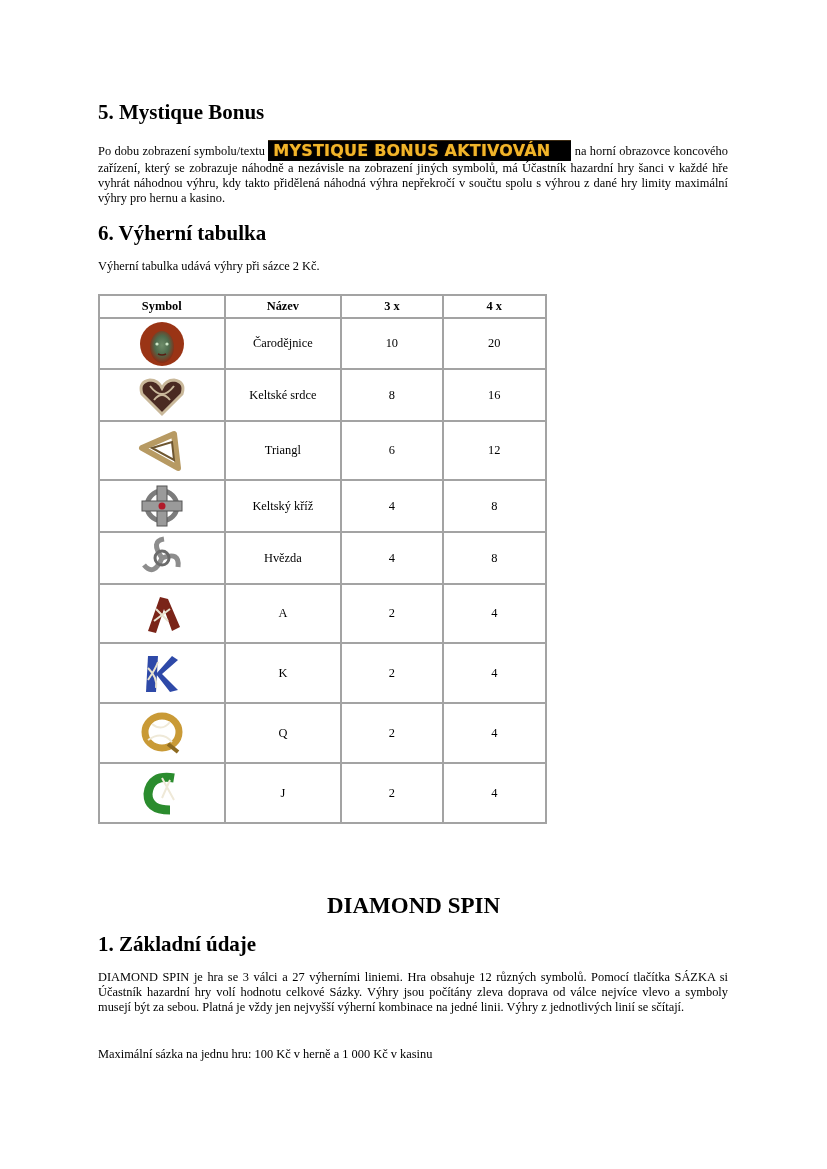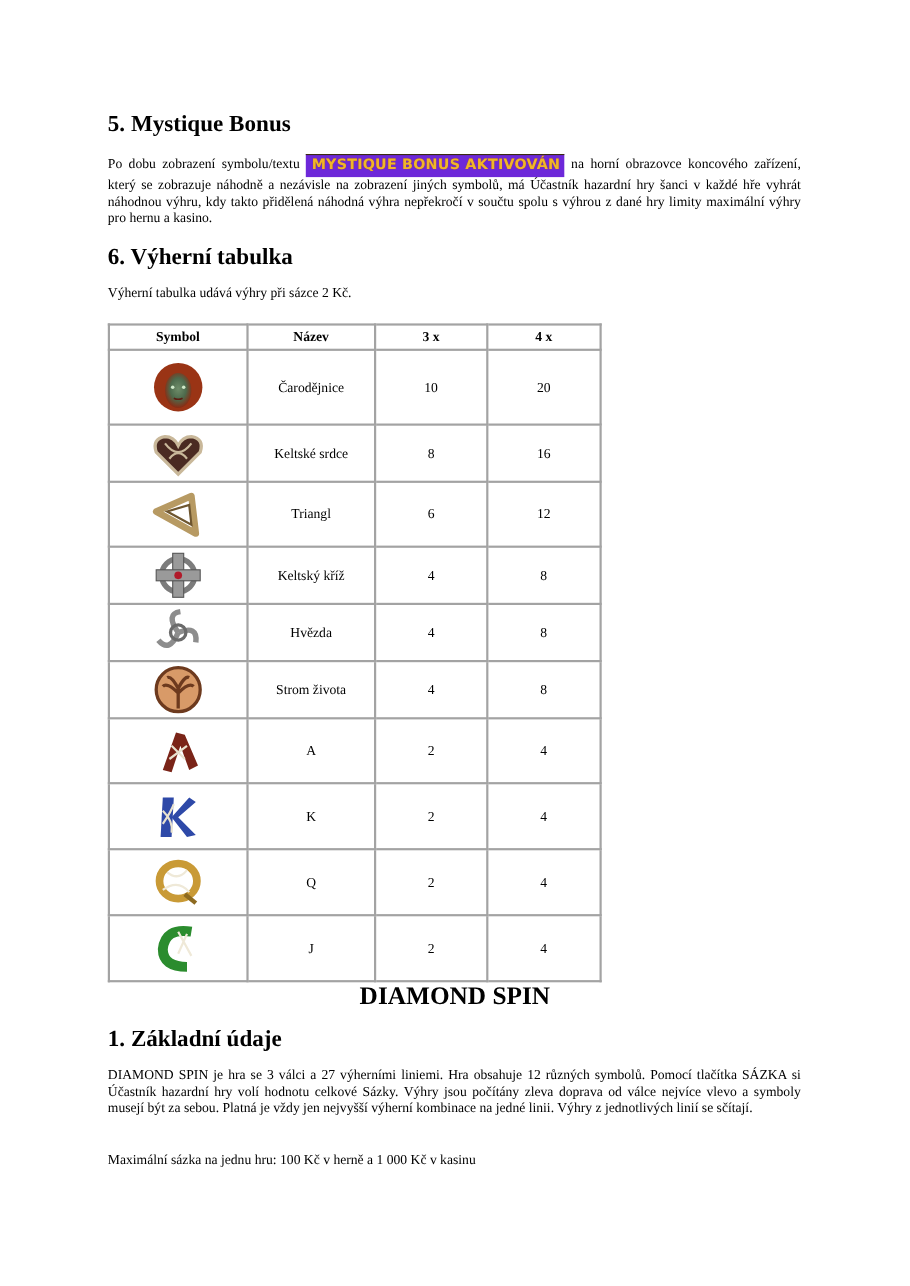--- a/index.html
+++ b/index.html
@@ -1,22 +1,22 @@
 <!DOCTYPE html>
 <html><head>
 <meta charset="utf-8">
 <style>
   html, body { margin:0; padding:0; background:#ffffff; }
   body { width:827px; height:1169px; position:relative; overflow:hidden;
          font-family:"Liberation Serif", "DejaVu Serif", serif; color:#000; }
   .page { position:absolute; left:0; top:0; width:827px; height:1169px; }
   h2 { position:absolute; margin:0; font-size:21px; font-weight:bold; }
   p.body { position:absolute; margin:0; font-size:12.4px; line-height:15px; text-align:justify; }
-  .banner { display:inline-block; background:#6d28d9; color:#f0b52a; font-family:"DejaVu Sans", sans-serif;
-            font-weight:bold; font-size:13px; letter-spacing:0.2px; padding:2px 4px 3px 5px;
+  .banner { display:inline-block; background:#000000; color:#f0b52a; font-family:"DejaVu Sans", sans-serif;
+            font-weight:bold; font-size:16px; letter-spacing:0.2px; padding:2px 21px 3px 5px;
             vertical-align:-1px; text-shadow:0 0 1px #a35b00; border-top:1px solid #3b2a12; }
   table.pay { position:absolute; left:98px; top:294px; border-collapse:collapse; width:449px; }
   table.pay th, table.pay td { border:2px solid #a3a3a3; text-align:center; font-size:12.4px; padding:0; }
   table.pay th { height:21px; font-weight:bold; }
   .sym { display:inline-block; width:56px; height:46px; vertical-align:middle; }
   .center-title { position:absolute; left:0; width:827px; text-align:center; top:893px; margin:0;
                   font-size:23px; font-weight:bold; }
 </style>
 </head>
 <body>
@@ -44,21 +44,21 @@
     </colgroup>
     <thead>
       <tr>
         <th>Symbol</th>
         <th>Název</th>
         <th>3 x</th>
         <th>4 x</th>
       </tr>
     </thead>
     <tbody id="pay-body">
-        <tr style="height: 68px;">
+        <tr style="height: 51px;">
           <td><span><svg viewBox="0 0 56 46" class="sym">
                 <defs>
                   <radialGradient id="gw" cx="50%" cy="45%" r="55%">
                     <stop offset="0" stop-color="#6f8d6a"></stop>
                     <stop offset="0.55" stop-color="#4d6a4c"></stop>
                     <stop offset="1" stop-color="#8a2a12"></stop>
                   </radialGradient>
                 </defs>
                 <circle cx="28" cy="23" r="22" fill="#9a3415"></circle>
                 <ellipse cx="28" cy="26" rx="12" ry="16" fill="url(#gw)"></ellipse>
@@ -105,29 +105,20 @@
                   <path d="M28 23 Q16 6 30 4"></path>
                   <path d="M28 23 Q46 16 44 32"></path>
                   <path d="M28 23 Q20 42 10 30"></path>
                 </g>
                 <circle cx="28" cy="23" r="7" fill="none" stroke="#6b6b6b" stroke-width="3"></circle>
               </svg></span></td>
           <td>Hvězda</td>
           <td>4</td>
           <td>8</td>
         </tr>
-        <tr style="height: 52px;">
-          <td><span><svg viewBox="0 0 56 46" class="sym">
-                <circle cx="28" cy="23" r="20" fill="#d89a68" stroke="#6d3a1e" stroke-width="3"></circle>
-                <path d="M28 40 L28 22 M28 26 Q18 16 14 20 M28 26 Q38 16 42 20 M28 22 Q22 10 18 12 M28 22 Q34 10 38 12" stroke="#6d3a1e" stroke-width="3" fill="none"></path>
-              </svg></span></td>
-          <td>Strom života</td>
-          <td>4</td>
-          <td>8</td>
-        </tr>
         <tr style="height: 59px;">
           <td><span><svg viewBox="0 0 56 46" class="sym">
                 <path d="M14 40 L26 6 L34 8 L46 36 L38 40 L30 18 L22 42 Z" fill="#7a2418"></path>
                 <path d="M20 30 L36 18 M22 18 L34 30" stroke="#e8e2cf" stroke-width="2"></path>
               </svg></span></td>
           <td>A</td>
           <td>2</td>
           <td>4</td>
         </tr>
         <tr style="height: 60px;">

